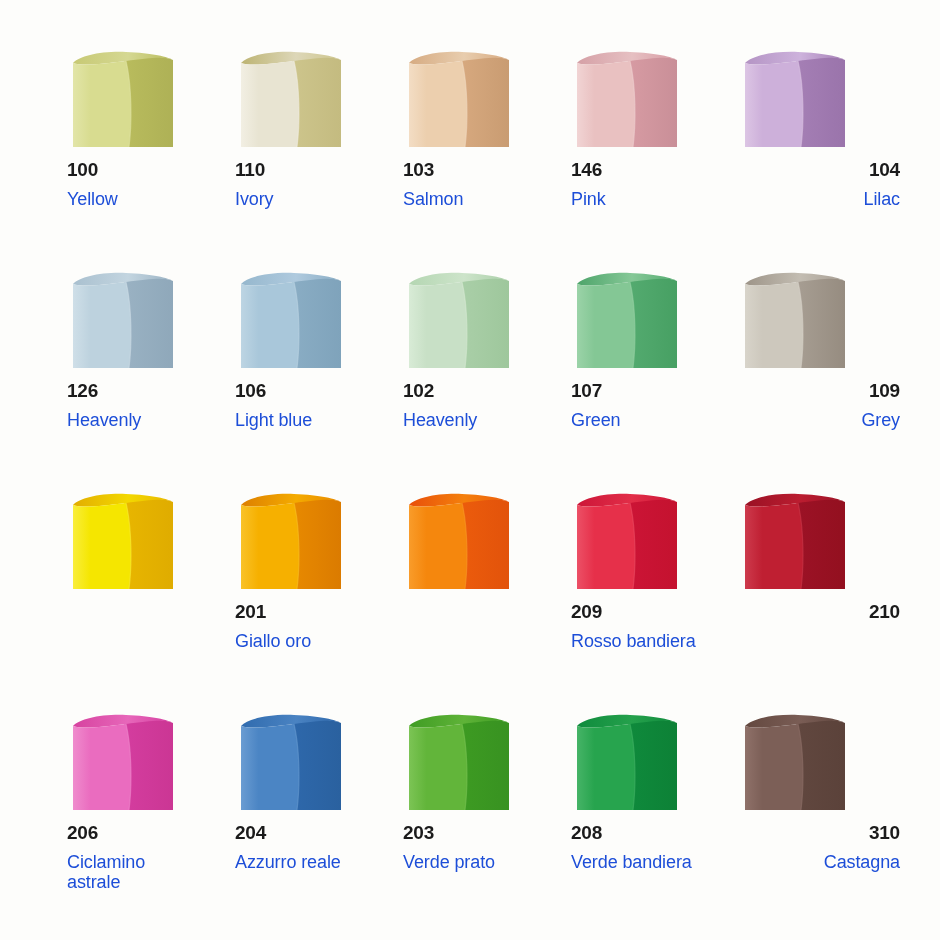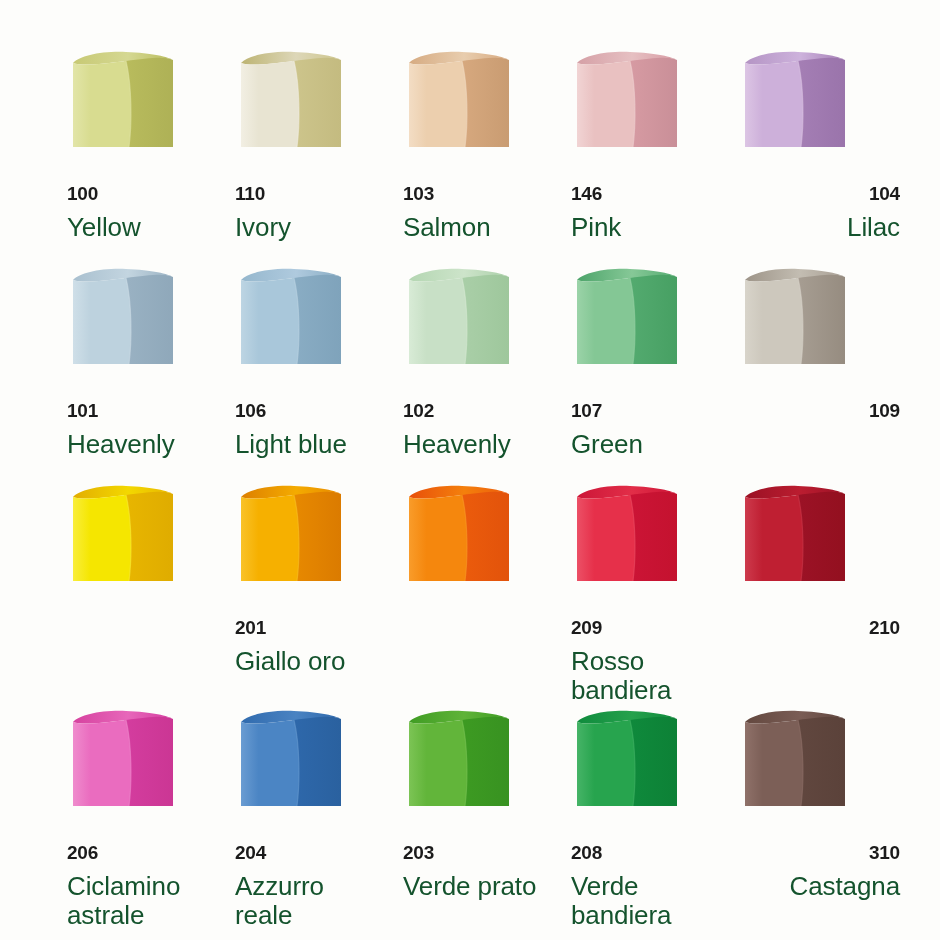--- a/index.html
+++ b/index.html
@@ -48,35 +48,35 @@
   }
   .swatch svg {
     display: block;
     width: 112px;
     height: 108px;
     overflow: visible;
   }
 
   
   .caption {
-    margin-top: 30px;
+    margin-top: 6px;
     padding-left: 1px;
   }
   .code {
     font-weight: bold;
     font-size: 19px;
     color: #1b1b1b;
     letter-spacing: -0.2px;
     line-height: 1;
     font-family: "Liberation Sans", sans-serif;
   }
   .cname {
     margin-top: 10px;
-    font-size: 26px;
-    color: #14532d;
+    font-size: 18px;
+    color: #1d4ed8;
     line-height: 1.12;
     font-weight: normal;
     letter-spacing: -0.1px;
     white-space: pre-line;
     font-family: "Liberation Sans", sans-serif;
   }
 
   
   .grid > .cell:nth-child(5n+1)  { padding-left: 26px; }
   .grid > .cell:nth-child(5n+2)  { padding-left: 22px; }
@@ -258,21 +258,21 @@
                 <stop offset="1" stop-color="#9ab2c3"></stop>
               </linearGradient>
             </defs>
             <path d="M 58,12 C 84,9 100,11 107,14 L 107,101 L 62,101 C 63,78 62,40 58,12 Z" fill="url(#gs5)"></path>
             <path d="M 7,17 C 14,10 34,5 60,6 C 86,7 103,11 107,14 C 100,10 82,12 60,15 C 36,18 16,20 7,17 Z" fill="url(#gt5)"></path>
             <path d="M 7,17 C 16,20 36,18 60,15 C 66,40 66,78 63,101 L 7,101 Z" fill="url(#gf5)"></path>
             <path d="M 60,15 C 66,40 66,78 63,101" fill="none" stroke="#cfdfe8" stroke-width="1.2" stroke-opacity="0.55"></path>
           </svg>
         </div>
         <div class="caption">
-          <div class="code">101</div>
+          <div class="code">126</div>
           <div class="cname">Heavenly</div>
         </div>
       </div>
       <div class="cell">
         <div class="swatch">
           <svg viewBox="0 0 112 108">
             <defs>
               <linearGradient id="gf6" x1="0" y1="0" x2="1" y2="0">
                 <stop offset="0" stop-color="#bdd5e3"></stop>
                 <stop offset="0.3" stop-color="#a9c7da"></stop>
@@ -379,20 +379,21 @@
               </linearGradient>
             </defs>
             <path d="M 58,12 C 84,9 100,11 107,14 L 107,101 L 62,101 C 63,78 62,40 58,12 Z" fill="url(#gs9)"></path>
             <path d="M 7,17 C 14,10 34,5 60,6 C 86,7 103,11 107,14 C 100,10 82,12 60,15 C 36,18 16,20 7,17 Z" fill="url(#gt9)"></path>
             <path d="M 7,17 C 16,20 36,18 60,15 C 66,40 66,78 63,101 L 7,101 Z" fill="url(#gf9)"></path>
             <path d="M 60,15 C 66,40 66,78 63,101" fill="none" stroke="#d8d4ca" stroke-width="1.2" stroke-opacity="0.55"></path>
           </svg>
         </div>
         <div class="caption">
           <div class="code">109</div>
+          <div class="cname">Grey</div>
         </div>
       </div>
       <div class="cell">
         <div class="swatch">
           <svg viewBox="0 0 112 108">
             <defs>
               <linearGradient id="gf10" x1="0" y1="0" x2="1" y2="0">
                 <stop offset="0" stop-color="#f9ee3c"></stop>
                 <stop offset="0.3" stop-color="#f5e600"></stop>
                 <stop offset="1" stop-color="#f5e600"></stop>

